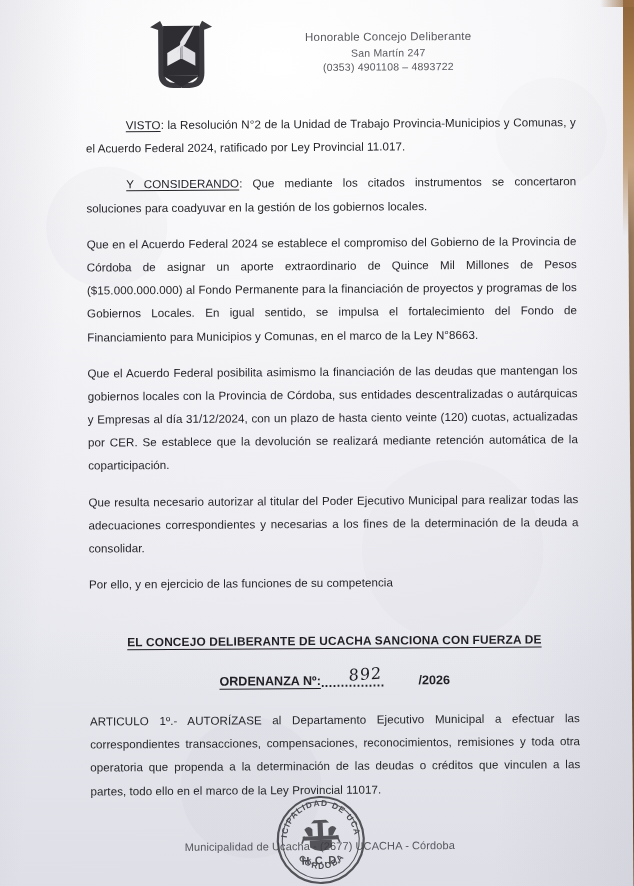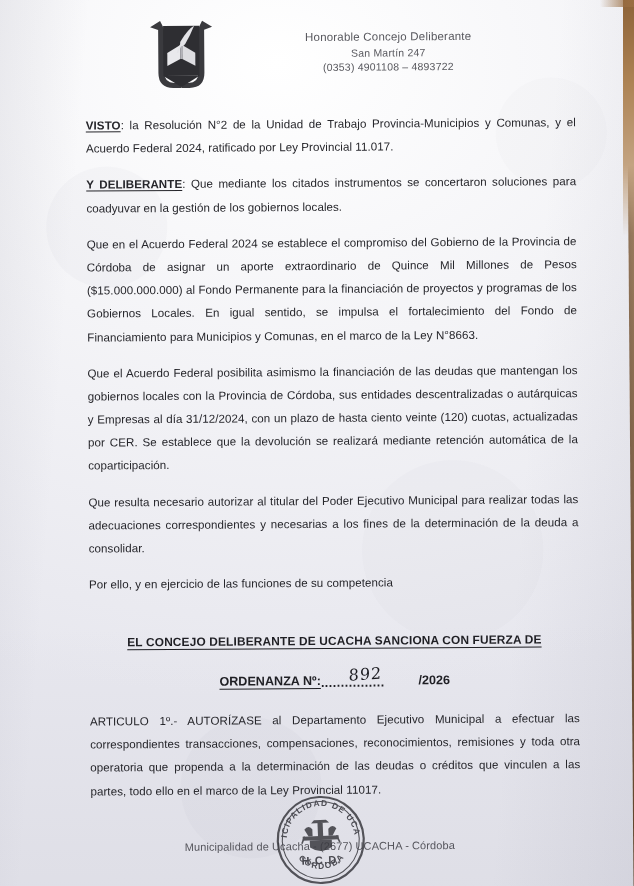--- a/index.html
+++ b/index.html
@@ -137,23 +137,24 @@
     margin: 0 0 13px 0;
     font-size: 11.6px;
     line-height: 2.00;
     text-align: justify;
     text-justify: inter-word;
     color: #26262b;
     letter-spacing: 0.05px;
   }
   p.para:last-child { margin-bottom: 0; }
   .lbl {
-    font-weight: bold;
+    font-weight: normal;
     text-decoration: underline;
     text-underline-offset: 2px;
+    margin-left: 40px;
   }
 
   
   .sanction {
     position: absolute;
     left: 88px;
     top: 631px;
     width: 490px;
     text-align: center;
   }
@@ -268,21 +269,21 @@
         <div class="header-line1">Honorable Concejo Deliberante</div>
         <div class="header-line2">San Martín 247</div>
         <div class="header-line3">(0353) 4901108 – 4893722</div>
       </div>
     </div>
 
     <div class="body-block">
 
       <p class="para"><span class="lbl">VISTO</span><span>: la Resolución N°2 de la Unidad de Trabajo Provincia-Municipios y Comunas, y el Acuerdo Federal 2024, ratificado por Ley Provincial 11.017.</span></p>
 
-      <p class="para"><span class="lbl">Y DELIBERANTE</span><span>: Que mediante los citados instrumentos se concertaron soluciones para coadyuvar en la gestión de los gobiernos locales.</span></p>
+      <p class="para"><span class="lbl">Y CONSIDERANDO</span><span>: Que mediante los citados instrumentos se concertaron soluciones para coadyuvar en la gestión de los gobiernos locales.</span></p>
 
       <p class="para">Que en el Acuerdo Federal 2024 se establece el compromiso del Gobierno de la Provincia de Córdoba de asignar un aporte extraordinario de Quince Mil Millones de Pesos ($15.000.000.000) al Fondo Permanente para la financiación de proyectos y programas de los Gobiernos Locales. En igual sentido, se impulsa el fortalecimiento del Fondo de Financiamiento para Municipios y Comunas, en el marco de la Ley N°8663.</p>
 
       <p class="para">Que el Acuerdo Federal posibilita asimismo la financiación de las deudas que mantengan los gobiernos locales con la Provincia de Córdoba, sus entidades descentralizadas o autárquicas y Empresas al día 31/12/2024, con un plazo de hasta ciento veinte (120) cuotas, actualizadas por CER. Se establece que la devolución se realizará mediante retención automática de la coparticipación.</p>
 
       <p class="para">Que resulta necesario autorizar al titular del Poder Ejecutivo Municipal para realizar todas las adecuaciones correspondientes y necesarias a los fines de la determinación de la deuda a consolidar.</p>
 
       <p class="para">Por ello, y en ejercicio de las funciones de su competencia</p>
     </div>
 

